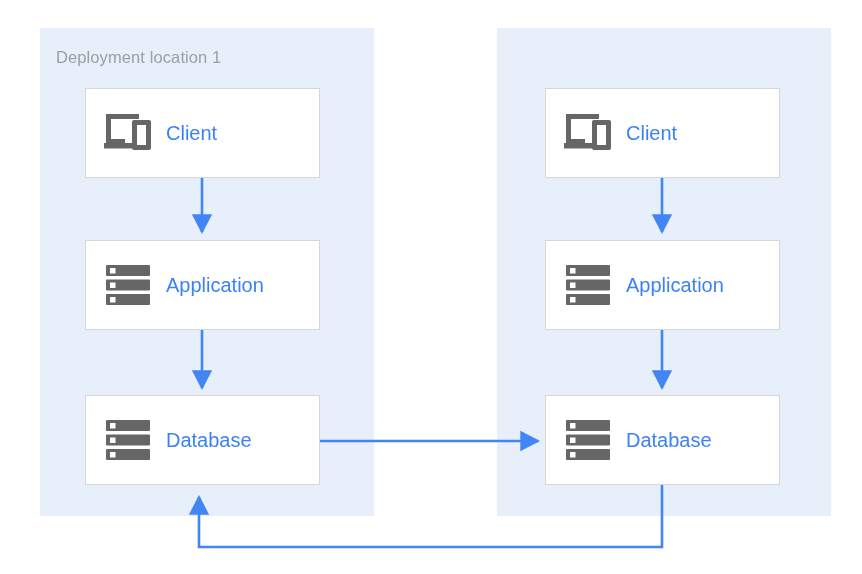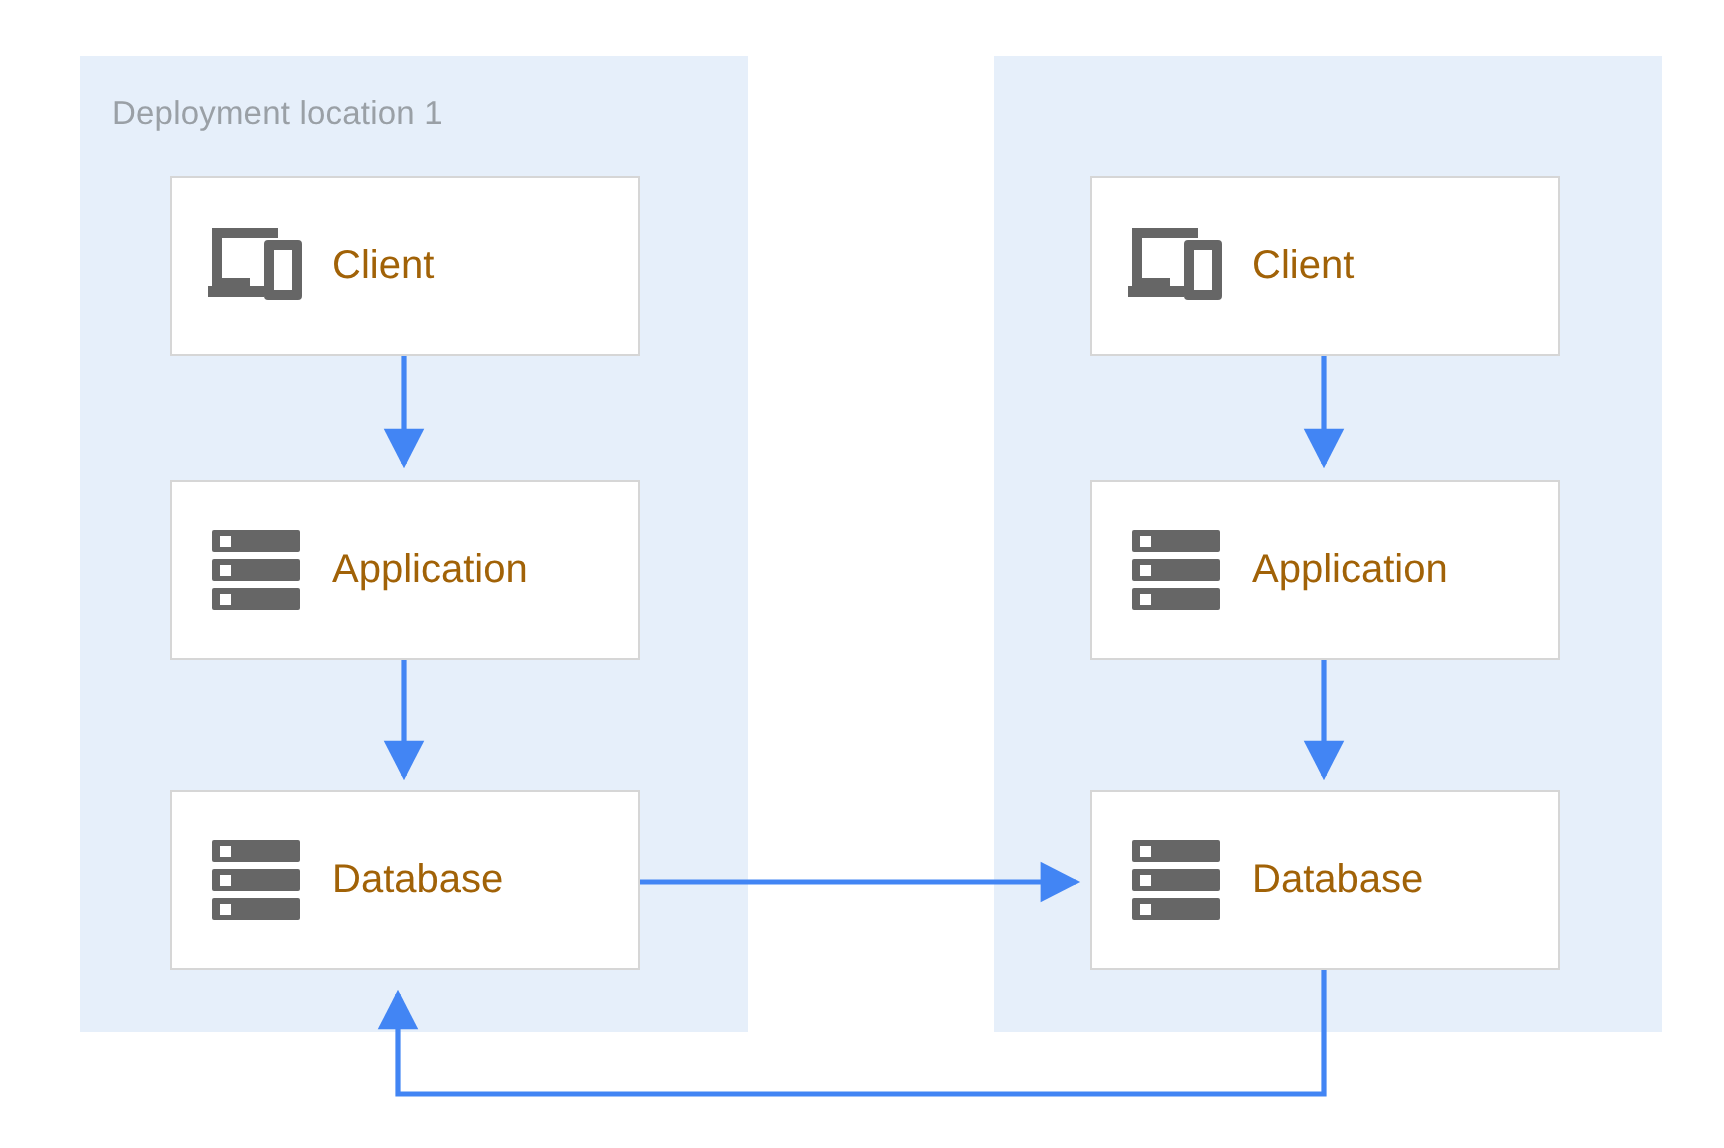--- a/index.html
+++ b/index.html
@@ -41,21 +41,21 @@
     width: 56px;
     min-width: 56px;
     height: 54px;
     margin-left: 14px;
     display: flex;
     align-items: center;
     justify-content: center;
   }
   .node-label {
     font-size: 20px;
-    color: #a16207;
+    color: #3b82f6;
     font-family: "Liberation Sans", sans-serif;
     margin-left: 10px;
     white-space: nowrap;
   }
   .edges {
     position: absolute;
     left: 0;
     top: 0;
     width: 862px;
     height: 574px;

